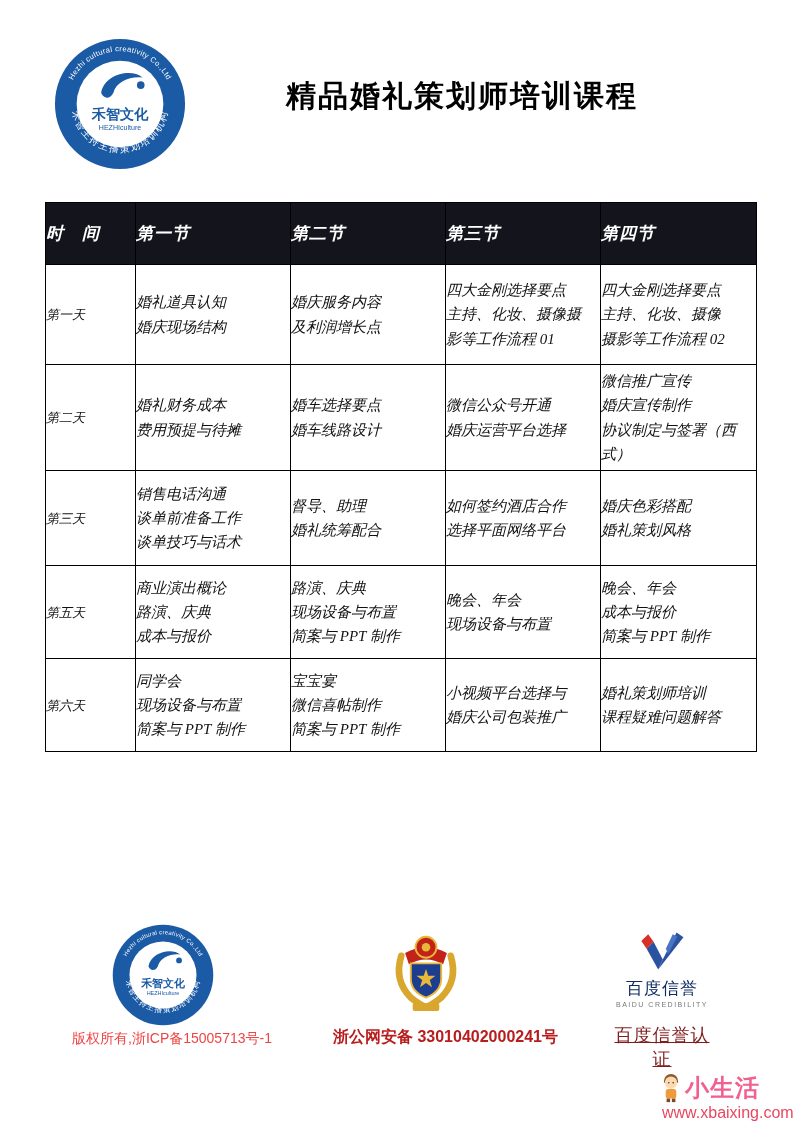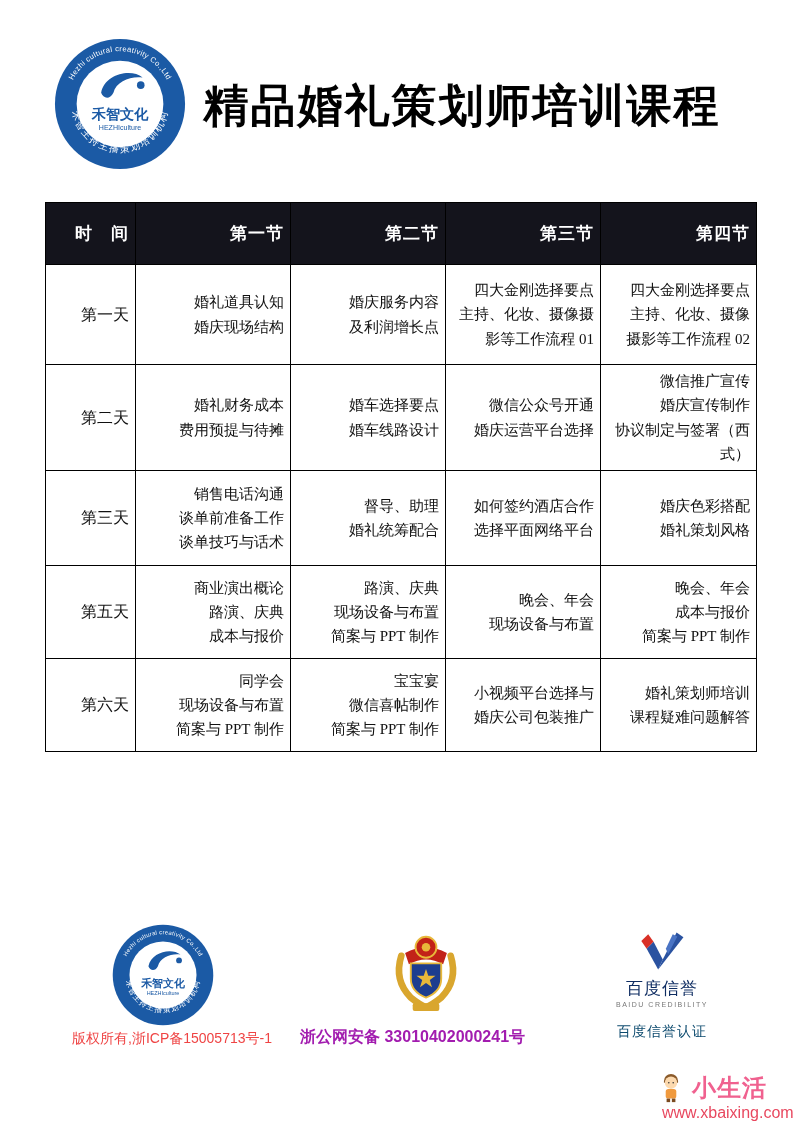--- a/index.html
+++ b/index.html
@@ -8,63 +8,63 @@
     background:#ffffff; overflow:hidden;
     font-family:"Liberation Sans", sans-serif; color:#000;
   }
 
   
   .logo-header { position:absolute; left:54px; top:38px; width:132px; height:132px; }
   .logo-footer { position:absolute; left:112px; top:924px; width:102px; height:102px; }
   .logo-header svg, .logo-footer svg { width:100%; height:100%; display:block; }
   .page-title {
     position:absolute; left:188px; top:76px; width:548px; margin:0;
-    text-align:center; font-size:45px; font-weight:900; letter-spacing:2px; color:#000;
+    text-align:center; font-size:30px; font-weight:900; letter-spacing:2px; color:#000;
   }
 
   
   .course-table {
     position:absolute; left:45px; top:202px; width:711px;
     border-collapse:collapse; table-layout:fixed;
   }
   .course-table th, .course-table td {
-    border:1px solid #000; text-align:right; vertical-align:middle; padding:4px 6px;
+    border:1px solid #000; text-align:left; vertical-align:middle; padding:4px 0;font-style:italic;
   }
   .course-table thead tr { height:62px; background:#14141c; }
   .course-table th {
     color:#ffffff; font-size:17px; font-weight:bold; letter-spacing:1px;
   }
   .course-table td {
     font-family:"Liberation Serif", serif;
     font-size:15px; line-height:1.62; color:#111;
     white-space:pre-line;
   }
-  .course-table td.day { font-size:16px; }
+  .course-table td.day { font-size:13px; }
   tr.r1{height:100px} tr.r2{height:92px} tr.r3{height:95px}
   tr.r4{height:93px} tr.r5{height:93px} tr.r6{height:93px}
 
   
   .police-badge { position:absolute; left:388px; top:926px; width:76px; height:90px; }
   .police-badge svg { width:100%; height:100%; display:block; }
   .copyright {
     position:absolute; left:72px; top:1030px; font-size:14px; color:#ef4444;
   }
   .police-text {
-    position:absolute; left:300px; top:1027px; width:250px; text-align:left;
-    font-size:16px; font-weight:bold; color:#a21caf;
+    position:absolute; left:308px; top:1027px; width:250px; text-align:right;
+    font-size:16px; font-weight:bold; color:#b91c1c;
   }
   .baidu { position:absolute; left:612px; top:930px; width:100px; text-align:center; }
   .baidu svg { width:46px; height:42px; display:inline-block; }
   .bd-name { font-size:17px; font-weight:normal; color:#0f2d62; letter-spacing:1px; margin-top:1px; }
   .bd-en   { font-size:7px; color:#777; letter-spacing:1.5px; margin-top:1px; }
-  .bd-cert { font-size:14px; color:#0c4a6e; margin-top:15px; letter-spacing:1px; }
+  .bd-cert { font-size:18px; color:#7f1d1d; margin-top:15px; letter-spacing:1px;text-decoration:underline; }
 
   
   .watermark { position:absolute; right:10px; bottom:6px; width:130px; }
-  .wm-top { display:flex; align-items:center; gap:10px; }
+  .wm-top { display:flex; align-items:center; gap:3px; }
   .wm-top svg { width:22px; height:30px; }
   .wm-name { font-size:24px; font-weight:bold; color:#f0618f; letter-spacing:1px; }
   .wm-url  { font-size:16px; color:#e8485f; margin-top:0px; padding-left:2px; }
 </style>
 </head>
 <body>
 
 <div class="page">
 
   <div class="logo-header">

